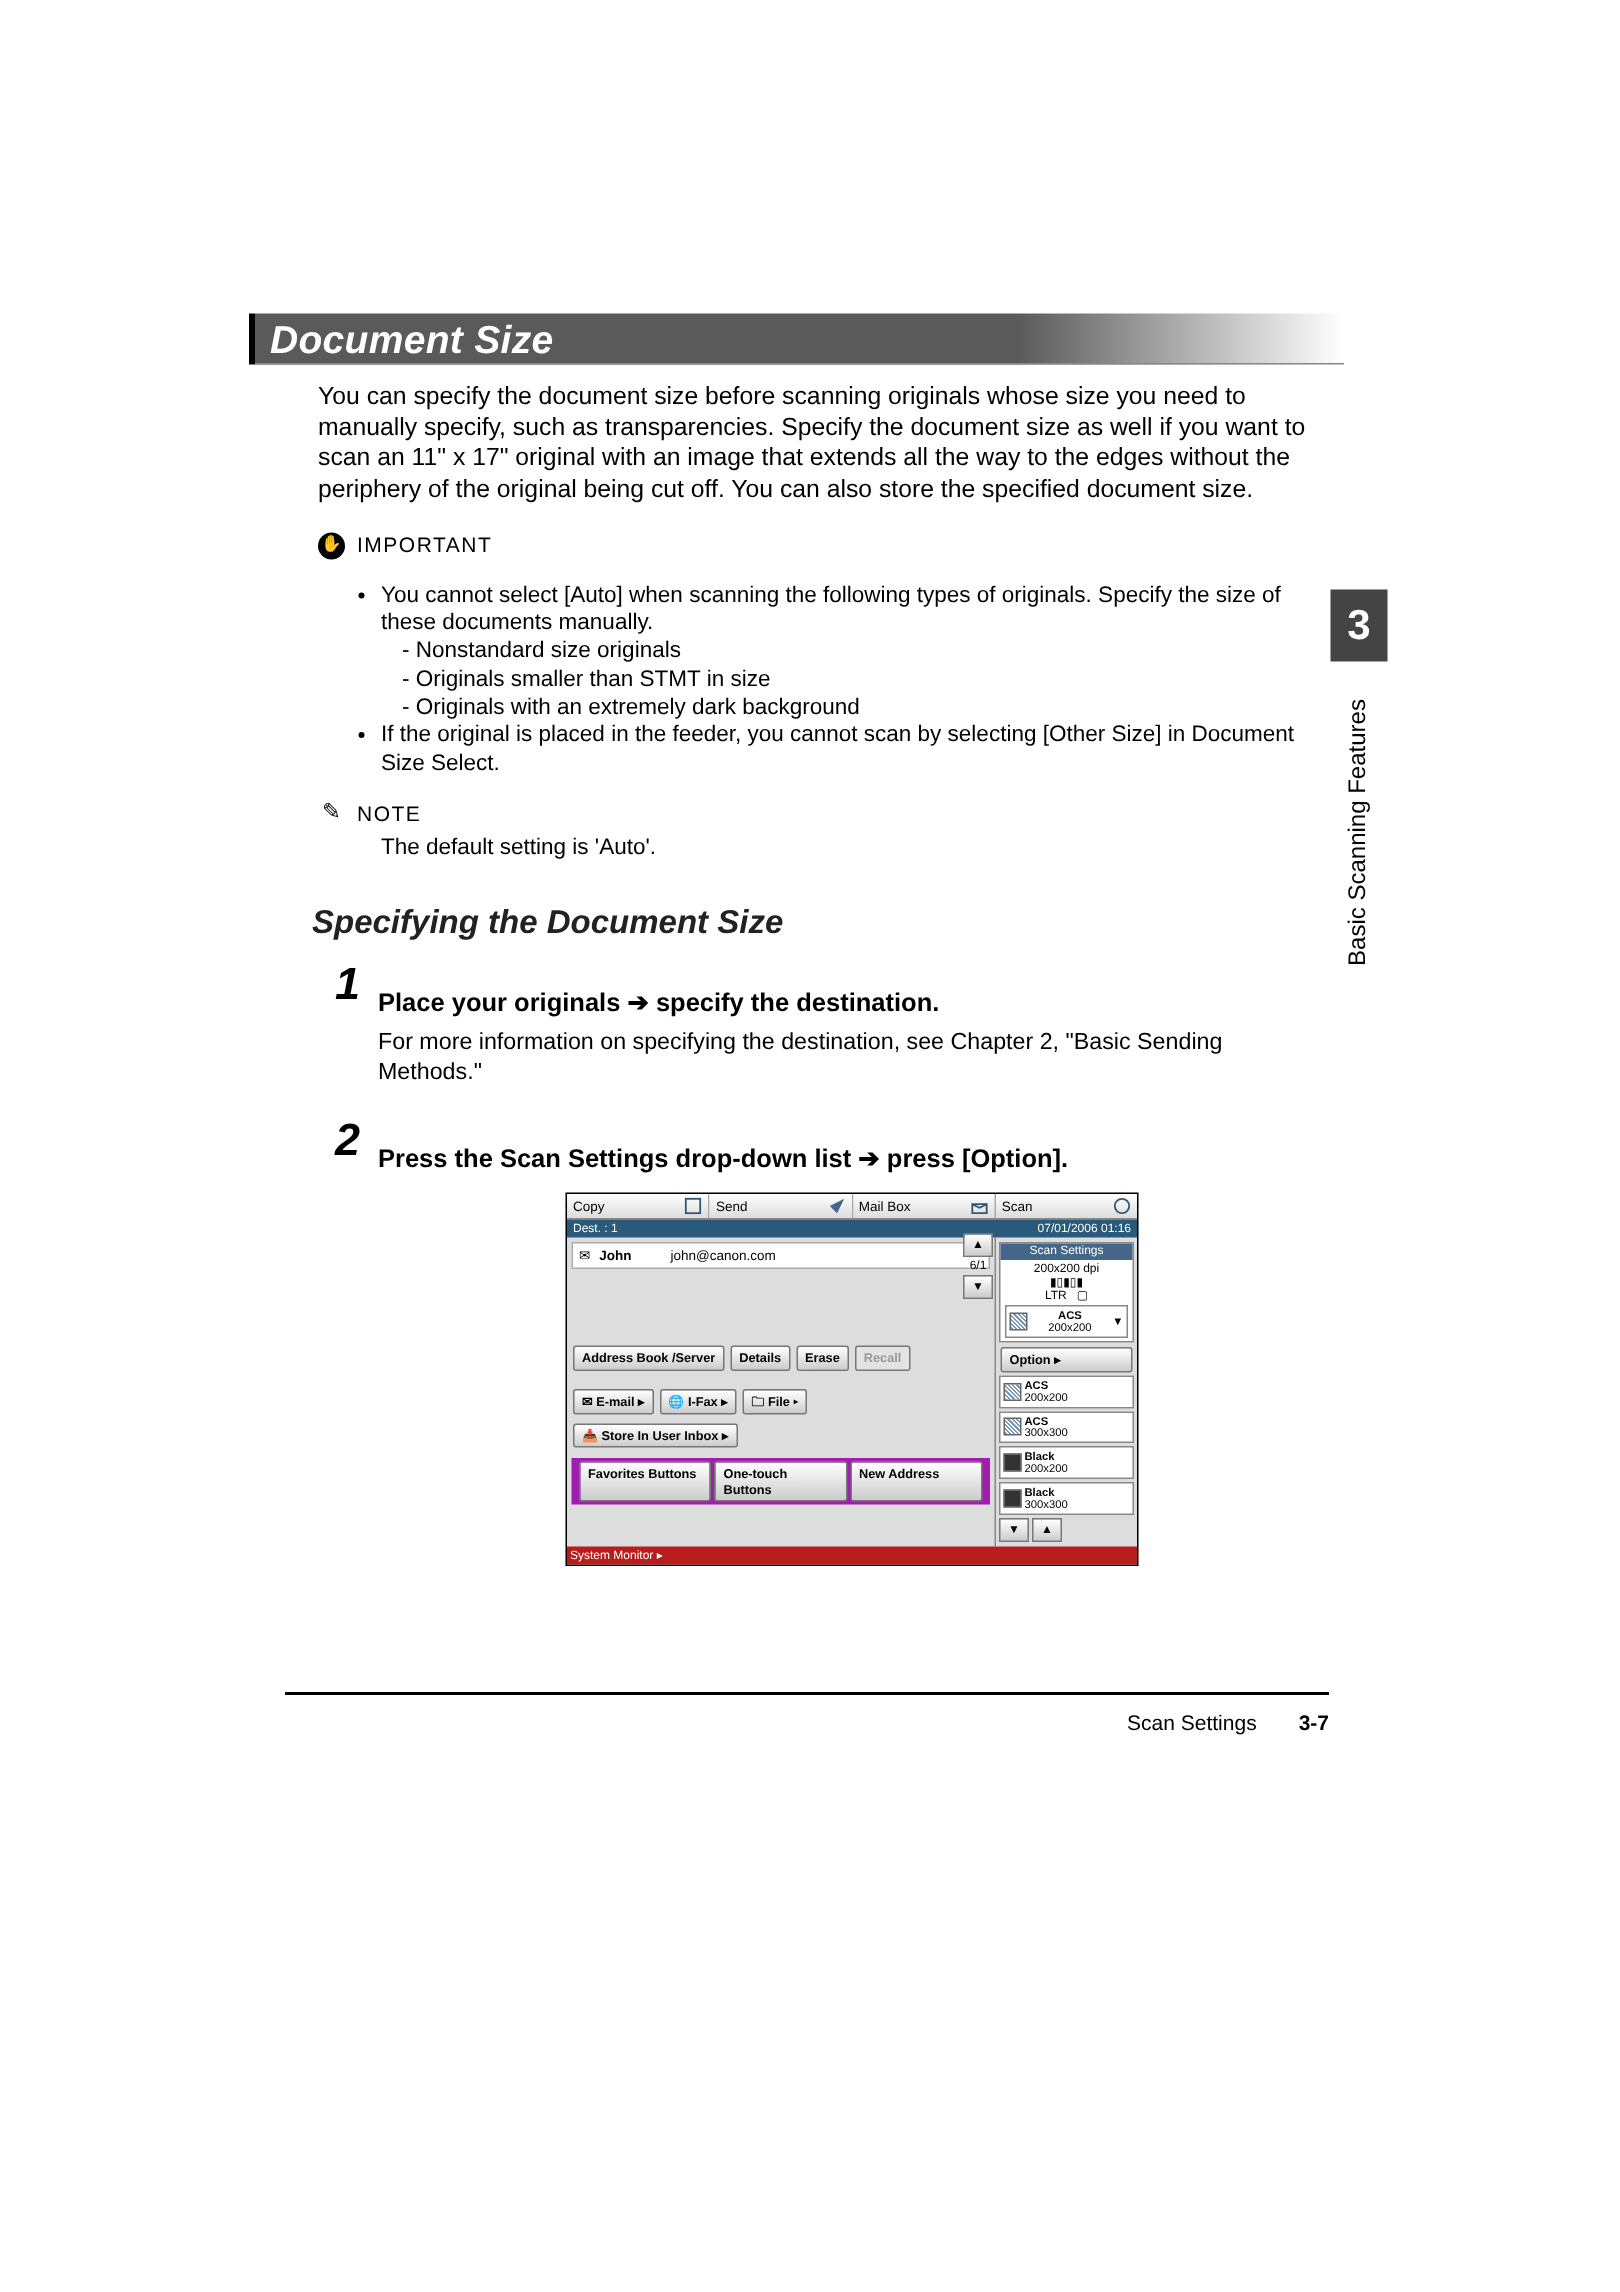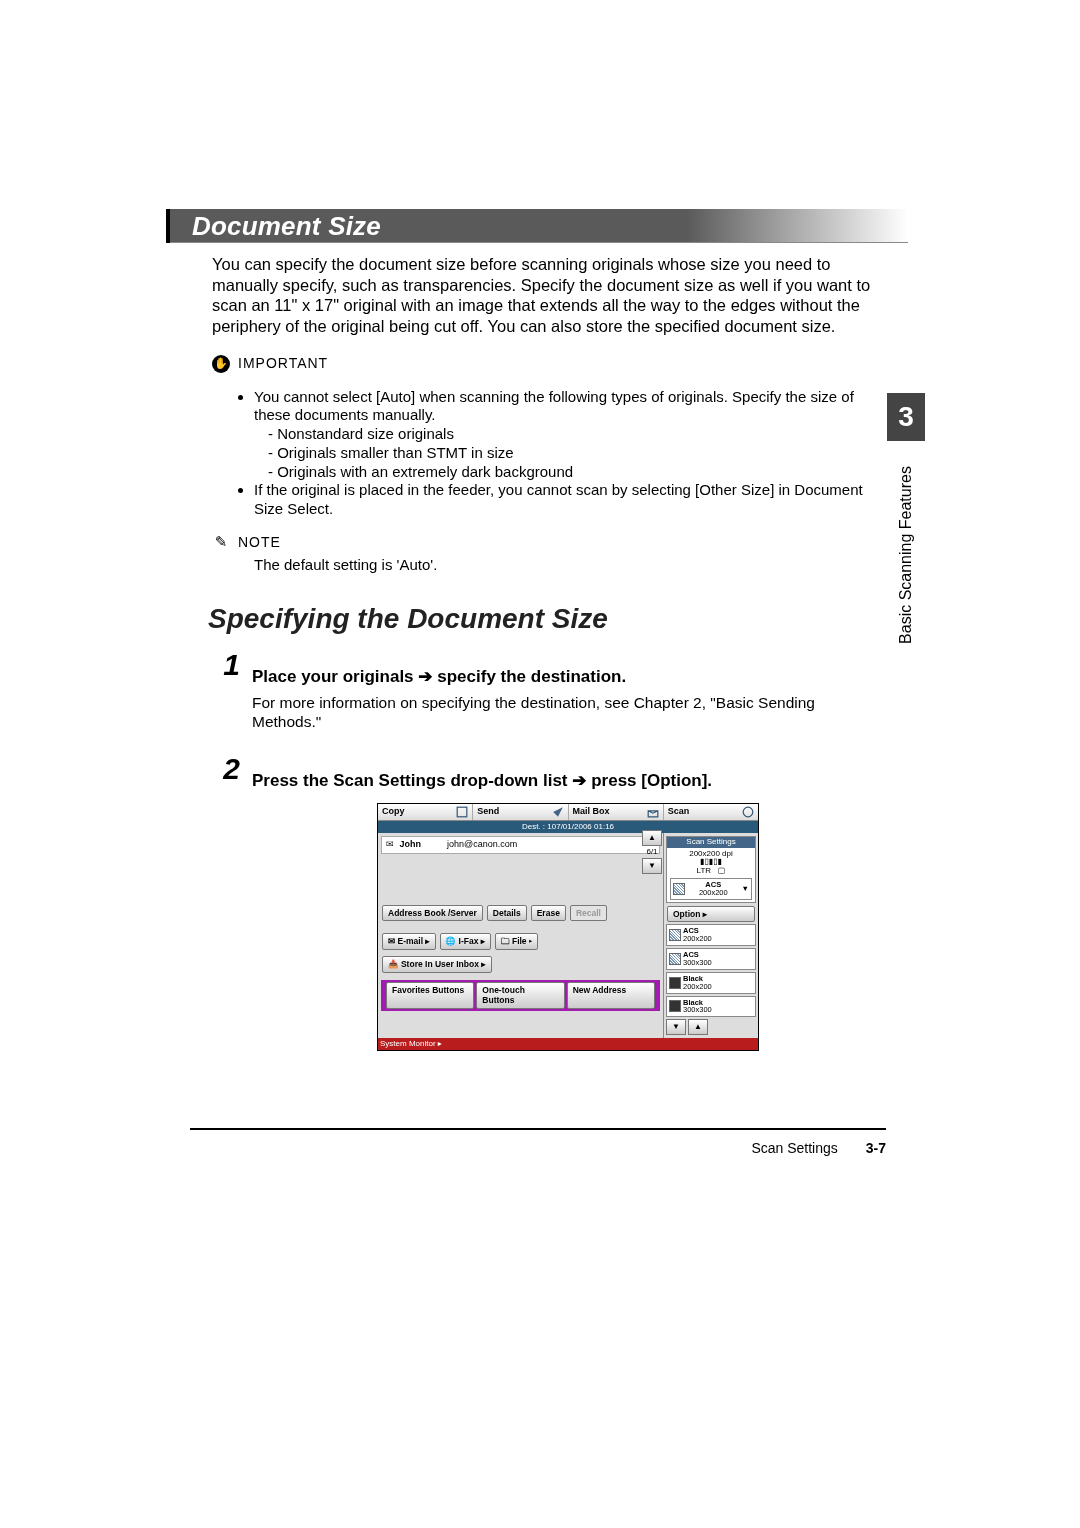--- a/index.html
+++ b/index.html
@@ -19,21 +19,21 @@
   }
   .heading-bar {
     position: absolute;
     left: 170px;
     top: 209px;
     width: 716px;
     height: 34px;
     background: linear-gradient(to right, #5a5a5a 0%, #5a5a5a 70%, #fff 100%);
     display: flex;
     align-items: center;
-    padding-left: 22px;
+    padding-left: 10px;
     box-shadow: 0 -1px 0 #888 inset;
   }
   .heading-bar-inner {
     color: #fff;
     font-size: 26px;
     font-weight: bold;
     font-style: italic;
     font-family: Arial, sans-serif;
     letter-spacing: 0.2px;
   }
@@ -95,21 +95,21 @@
   .dash-list {
     list-style: none;
     padding-left: 14px;
     font-size: 15px;
   }
   .dash-list li::before { content: "- "; }
   .sub-head {
     font-family: Arial, sans-serif;
     font-style: italic;
     font-weight: bold;
-    font-size: 28px;
+    font-size: 22px;
     margin-top: 26px;
     margin-bottom: 14px;
     margin-left: -4px;
     color: #222;
   }
   .step-row {
     display: flex;
     align-items: flex-start;
     gap: 12px;
     margin-top: 10px;
@@ -198,33 +198,33 @@
     font-family: Arial, sans-serif;
   }
   .ui-tabs { display: flex; background: #eee; border-bottom: 1px solid #888; }
   .ui-tab {
     flex: 1;
     display: flex;
     justify-content: space-between;
     align-items: center;
     padding: 2px 4px;
     border-right: 1px solid #aaa;
-    font-weight: bold;
+    font-weight: normal;
     background: linear-gradient(#fff,#ddd);
     gap: 25px;
   }
   .ui-tab:last-child { border-right: none; }
   .ui-tab svg { width: 12px; height: 12px; }
   .ui-statusbar {
     background: #2a5a7a;
     color: #fff;
     font-size: 8px;
     padding: 1px 4px;
     display: flex;
-    justify-content: center;
+    justify-content: space-between;
   }
   .ui-mainrow { display: flex; }
   .ui-left { flex: 1; padding: 3px; }
   .ui-right { width: 90px; padding: 3px 2px; border-left: 1px solid #888; }
   .ui-listrow {
     background: #fff;
     height: 14px;
     padding: 1px 4px;
     border: 1px solid #aaa;
     display: flex;

